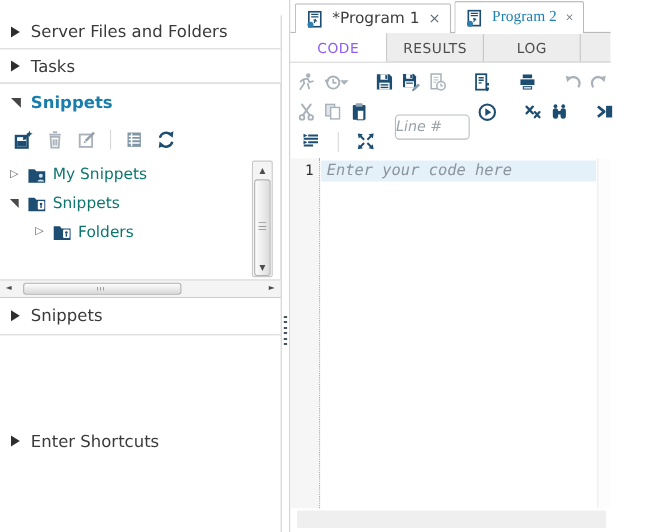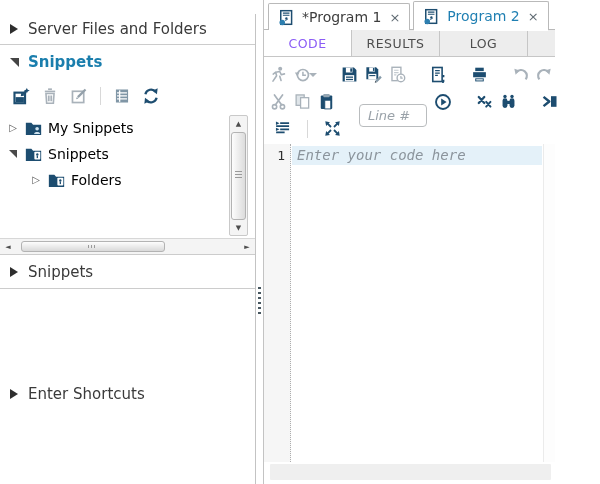--- a/index.html
+++ b/index.html
@@ -21,21 +21,21 @@
   .snip-toolbar { height:33px; min-height:33px; display:flex; align-items:center; padding:0 8px; gap:3px; }
   .tbtn { width:26px; height:26px; display:flex; align-items:center; justify-content:center; cursor:pointer; }
   .vsep { width:1px; height:18px; background:#d8d8d8; margin:0 5px; }
 
   .tree { flex:1; min-height:0; position:relative; overflow:hidden; padding-top:3px; }
   .trow { height:26px; display:flex; align-items:center; gap:6px; white-space:nowrap; cursor:pointer; padding-right:34px; overflow:hidden;}
   .lvl0 { padding-left:7px; } .lvl1 { padding-left:30px; } .lvl2 { padding-left:57px; }
   .expbox { width:12px; min-width:12px; display:flex; align-items:center; justify-content:center; }
   .exp-c { font-size:10px; color:#5a5a5a; line-height:1; }
   .exp-e { width:0; height:0; border-top:8px solid #4a4a4a; border-left:8px solid transparent; }
-  .tlabel { font-size:14px; color:#000000; overflow:hidden; }
+  .tlabel { font-size:14px; color:#0f766e; overflow:hidden; }
 
   
   .vscroll { position:absolute; top:3px; bottom:2px; right:7px; width:19px;
     background:#f4f4f4; border:1px solid #c9c9c9; border-radius:2px; }
   .sb-up,.sb-down { position:absolute; left:0; right:0; height:15px; display:flex;
     align-items:center; justify-content:center; font-size:7px; color:#4d4d4d; cursor:pointer; }
   .sb-up { top:0; } .sb-down { bottom:0; }
   .sb-thumb { position:absolute; top:16px; left:1px; width:15px; height:88px; cursor:pointer;
     background:linear-gradient(90deg,#fdfdfd,#dcdcdc); border:1px solid #b3b3b3; border-radius:3px; }
   .sb-thumb::after { content:""; position:absolute; left:3px; right:3px; top:38px; height:7px;
@@ -58,38 +58,38 @@
 
   
   .main { position:absolute; left:263px; top:0; width:292px; height:484px;
     border-left:1px solid #c3c3c3; display:flex; flex-direction:column; background:#fff;justify-content:center; }
 
   .tabbar { height:30px; min-height:30px; display:flex; align-items:flex-end; padding-left:4px; position:relative; background:#fff; }
   .tabbar::after { content:""; position:absolute; left:0; right:0; bottom:0; height:1px; background:#b9b9b9; }
   .ptab { height:27px; display:flex; align-items:center; gap:7px; padding:0 9px;
     border:1px solid #b9b9b9; border-bottom:none; border-radius:2px 2px 0 0;
     background:#fff; margin-right:3px; position:relative; z-index:1; cursor:pointer; }
-  .ptab.active { z-index:3; height:29px; }
+  .ptab.active { z-index:3; height:29px;font-family:Liberation Serif, serif; }
   .ptab.active::after { content:""; position:absolute; left:0; right:0; bottom:-1px; height:1px; background:#fff; }
   .ptab .tlbl { font-size:14px; color:#3d3d3d; }
   .ptab.active .tlbl { color:#1f7fb2; }
   .tclose { color:#5f6a72; font-size:13px; margin-left:1px; cursor:pointer; }
 
   .subtabs { height:27px; min-height:27px; background:#ededed; border-bottom:1px solid #c6c6c6; display:flex; }
   .stab { width:88px; display:flex; align-items:center; justify-content:center;
     font-size:12.5px; letter-spacing:.5px; color:#4d4d4d; border-right:1px solid #c6c6c6; cursor:pointer; }
   .stab.active { background:#fff; color:#8b5cf6; }
 
   .codebar { padding:4px 6px 2px; background:#fff; }
   .cb-row { display:flex; align-items:center; height:27px; gap:7px; }
   .cbtn { width:25px; height:25px; display:flex; align-items:center; justify-content:center; cursor:pointer; }
   .dd { width:0; height:0; border-top:4px solid #a9b2ba; border-left:4px solid transparent;
     border-right:4px solid transparent; margin-left:-2px; }
   .lineinput { width:68px; height:23px; border:1px solid #b9bcbe; border-radius:4px;
-    font-family:inherit; font-size:13px; padding:0 8px; color:#555; background:#fff;margin-top:28px; }
+    font-family:inherit; font-size:13px; padding:0 0; color:#555; background:#fff;margin-top:28px; }
   .lineinput::placeholder { color:#9aa2a9; font-style:italic; }
 
   .editor { flex:1; min-height:0; position:relative; background:#fff;
     font-family:"DejaVu Sans Mono","Liberation Mono",monospace; }
   .gutter { position:absolute; left:0; top:0; bottom:22px; width:27px; background:#f6f6f6;
     border-right:1px dotted #adadad; text-align:right; padding:2px 5px 0 0;
     font-size:13px; color:#2e2e2e; line-height:19px; }
   .curline { position:absolute; left:28px; top:2px; right:13px; height:19px; background:#e4f1f9; }
   .phtext { position:absolute; left:33px; top:2px; line-height:19px; font-style:italic;
     color:#8b949c; font-size:14px; }
@@ -103,20 +103,24 @@
 
 <div id="app">
 
   <div class="sidebar">
 
     <div class="sec-header">
       <span class="caret-right"></span>
       <span>Server Files and Folders</span>
     </div>
 
+    <div class="sec-header">
+      <span class="caret-right"></span>
+      <span>Tasks</span>
+    </div>
 
     <div class="snip">
       <div class="snip-header">
         <span class="caret-expanded"></span>
         <span>Snippets</span>
       </div>
 
       <div class="snip-toolbar">
         <span class="tbtn">
           <svg width="18" height="18" viewBox="0 0 16 16">

